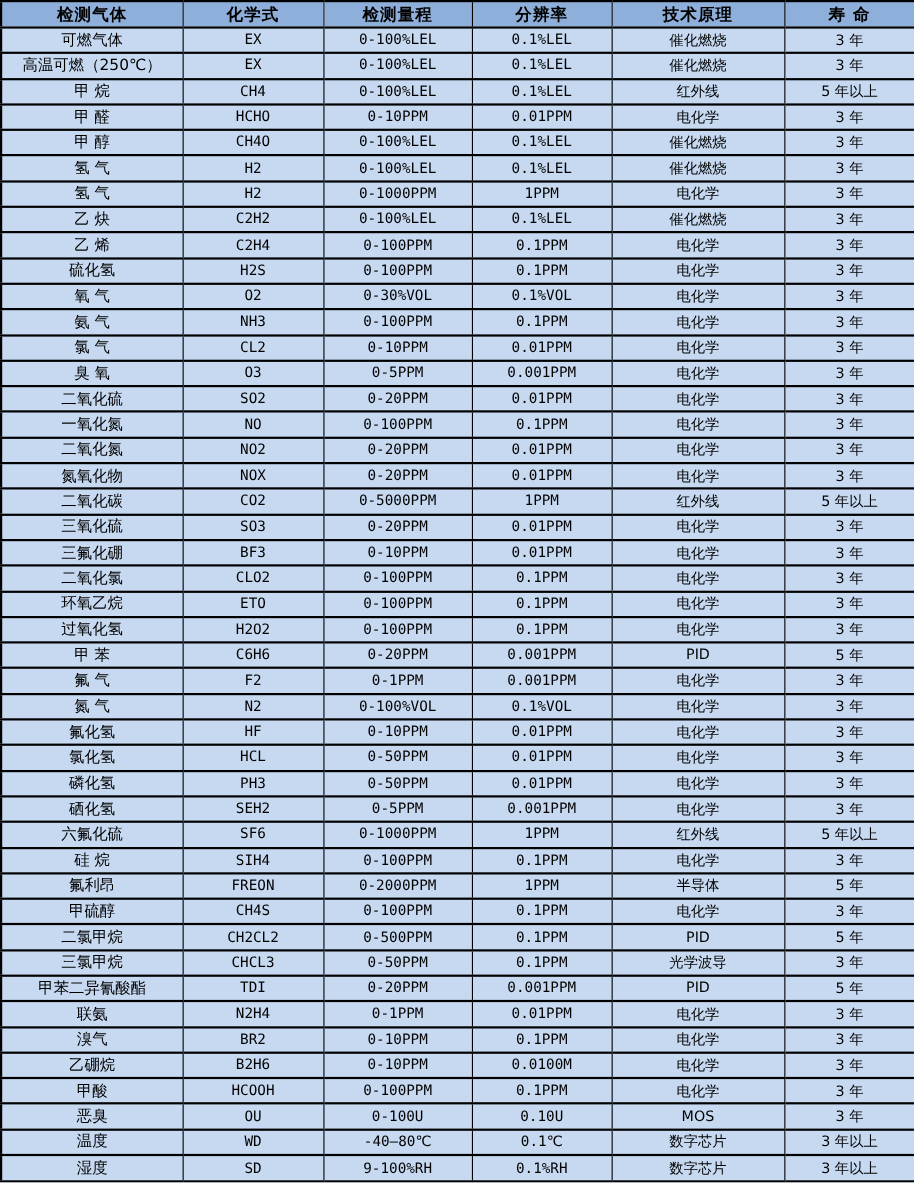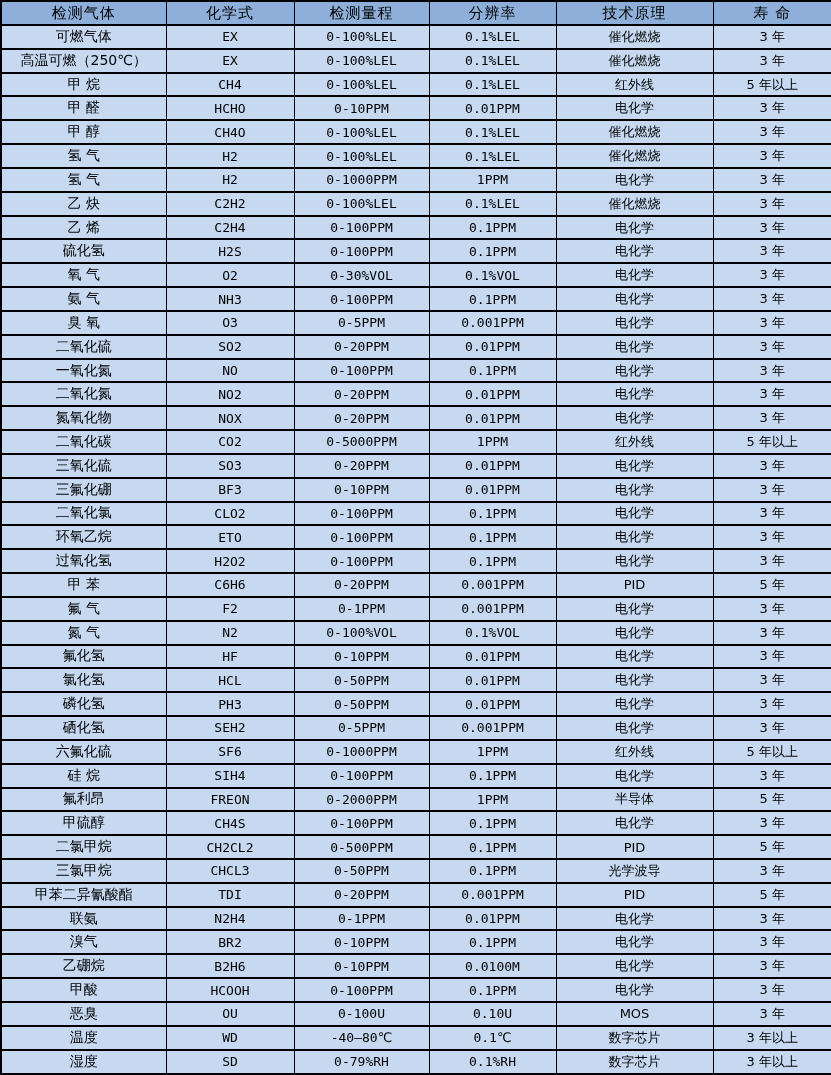--- a/index.html
+++ b/index.html
@@ -34,21 +34,21 @@
     overflow: hidden;
     color: #000000;
     box-sizing: border-box;
   }
   table.spec-table thead tr {
     height: 24px;
   }
   table.spec-table th {
     background: #8eafd9;
     font-size: 15px;
-    font-weight: normal;
+    font-weight: bold;
     letter-spacing: 1px;
     font-family: "DejaVu Sans", "Liberation Sans", sans-serif;
   }
   table.spec-table td {
     background: #c6d9f1;
     font-size: 13px;
     font-family: "DejaVu Sans Mono", "Liberation Mono", "DejaVu Sans", monospace;
   }
   
   table.spec-table td:nth-child(1) {
@@ -175,20 +175,28 @@
         </tr>
         <tr>
           <td>氨 气</td>
           <td>NH3</td>
           <td>0-100PPM</td>
           <td>0.1PPM</td>
           <td>电化学</td>
           <td>3 年</td>
         </tr>
         <tr>
+          <td>氯 气</td>
+          <td>CL2</td>
+          <td>0-10PPM</td>
+          <td>0.01PPM</td>
+          <td>电化学</td>
+          <td>3 年</td>
+        </tr>
+        <tr>
           <td>臭 氧</td>
           <td>O3</td>
           <td>0-5PPM</td>
           <td>0.001PPM</td>
           <td>电化学</td>
           <td>3 年</td>
         </tr>
         <tr>
           <td>二氧化硫</td>
           <td>SO2</td>
@@ -425,20 +433,20 @@
           <td>温度</td>
           <td>WD</td>
           <td>-40—80℃</td>
           <td>0.1℃</td>
           <td>数字芯片</td>
           <td>3 年以上</td>
         </tr>
         <tr>
           <td>湿度</td>
           <td>SD</td>
-          <td>0-79%RH</td>
+          <td>9-100%RH</td>
           <td>0.1%RH</td>
           <td>数字芯片</td>
           <td>3 年以上</td>
         </tr>
       </tbody>
   </table>
 </div>
 
 </body></html>

